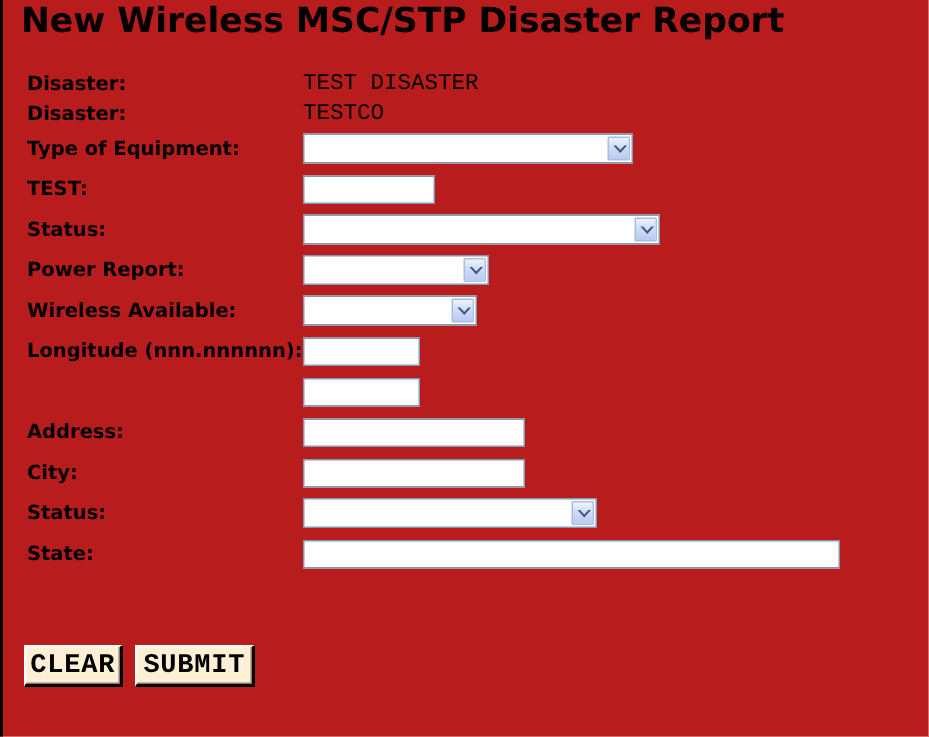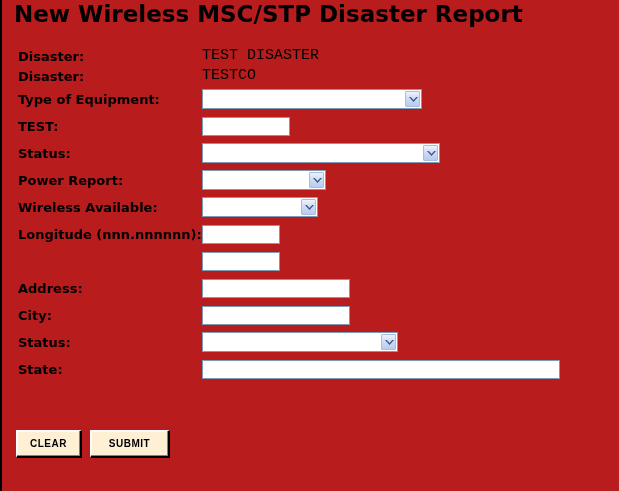--- a/index.html
+++ b/index.html
@@ -135,22 +135,22 @@
     width: 600px;
     height: 30px;
   }
   .btn {
     position: absolute;
     top: 0;
     box-sizing: border-box;
     height: 28px;
     background: #ffefd5;
     color: #000000;
-    font-family: Liberation Sans, sans-serif;
-    font-size: 10px;
+    font-family: Liberation Mono, monospace;
+    font-size: 18px;
     font-weight: bold;
     letter-spacing: 0.5px;
     text-align: center;
     line-height: 24px;
     border-top: 1px solid #ffffff;
     border-left: 1px solid #ffffff;
     border-right: 2px solid #000000;
     border-bottom: 2px solid #000000;
     box-shadow: inset -1px -1px 0 #8a7f6a, inset 1px 1px 0 #fffaf0;
     cursor: pointer;

